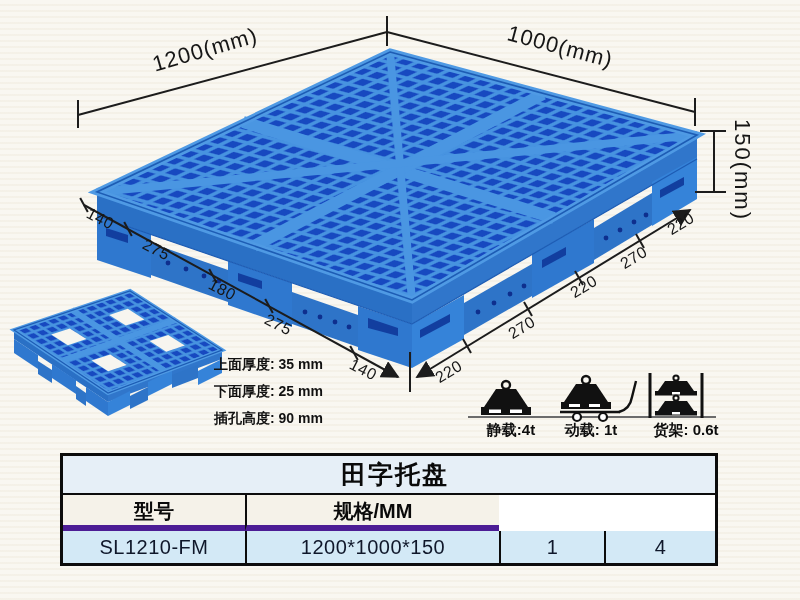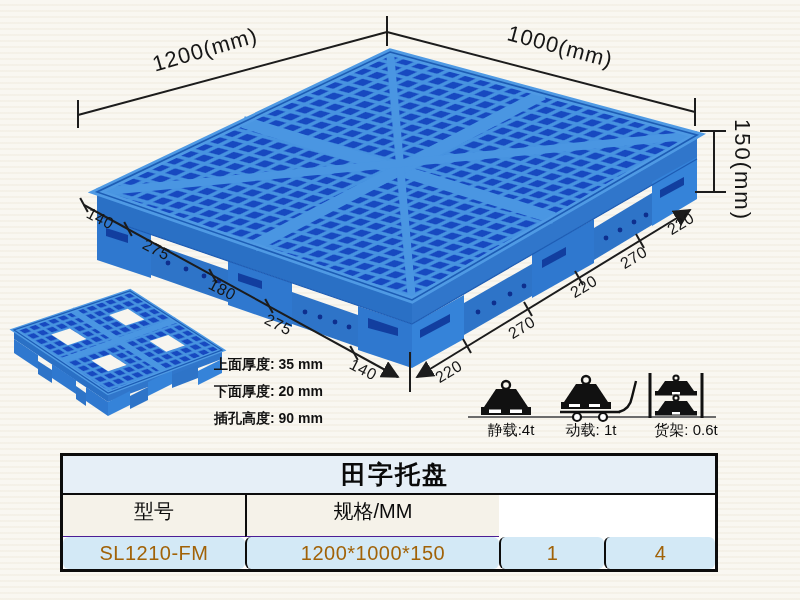--- a/index.html
+++ b/index.html
@@ -17,45 +17,45 @@
   .dimbig{font-size:22px;letter-spacing:1px;font-weight:500;}
   .rotl16{transform:translate(-50%,-50%) rotate(-16deg);}
   .rotr15{transform:translate(-50%,-50%) rotate(15deg);}
   .rot90{transform:translate(-50%,-50%) rotate(90deg);letter-spacing:2px;}
   .rotl27{transform:translate(-50%,-50%) rotate(27deg);}
   .rotr31{transform:translate(-50%,-50%) rotate(-31deg);}
   .notes{position:absolute;left:214px;top:356px;display:flex;flex-direction:column;gap:9px;}
   .notes span{font-size:14px;font-weight:700;color:#111;white-space:nowrap;}
   .loadlabel{
     position:absolute;transform:translate(-50%,-50%);
-    font-size:15px;font-weight:400;color:#0d0d0d;white-space:nowrap;
+    font-size:15px;font-weight:700;color:#0d0d0d;white-space:nowrap;
   }
   
   .spec-table{
     position:absolute;left:60px;top:453px;width:658px;
     border:3px solid #0c0c0c;background:#fff;box-sizing:border-box;
   }
   .t-title{
     height:37px;line-height:37px;text-align:center;
     font-size:25px;font-weight:700;color:#0a0a0a;
     background:#e6eff7;border-bottom:2px solid #0c0c0c;letter-spacing:2px;padding-left:12px;
   }
   .t-row{display:grid;grid-template-columns:182px 254px 105px 111px;}
   .t-row > div{
     text-align:center;box-sizing:border-box;border-left:2px solid #0c0c0c;
     overflow:hidden;white-space:nowrap;
   }
   .t-row > div:first-child{border-left:none;}
   .t-head > div{
-    height:42px;line-height:32px;font-size:20px;font-weight:400;color:#0a0a0a;
-    background:#f5f2e9;border-bottom:1px solid #4c1d95;
+    height:36px;line-height:32px;font-size:20px;font-weight:700;color:#0a0a0a;
+    background:#f5f2e9;border-bottom:6px solid #4c1d95;
   }
   .t-data > div{
-    height:32px;line-height:32px;font-size:20px;font-weight:400;color:#a16207;
-    background:#d3e9f6;letter-spacing:.5px;border-radius:6px;
+    height:32px;line-height:32px;font-size:20px;font-weight:400;color:#0f172a;
+    background:#d3e9f6;letter-spacing:.5px;
   }
 </style>
 </head>
 <body>
 
 <div class="stage">
 
   <svg class="abs" style="left:0;top:0" width="800" height="600" viewBox="0 0 800 600">
     <defs>
       <pattern id="mesh" width="16" height="16" patternUnits="userSpaceOnUse" patternTransform="matrix(0.965,0.261,-0.901,0.431,390,52)">
@@ -251,21 +251,21 @@
   <span class="dimlabel rotl27" style="left:363px;top:370px">140</span>
 
   <span class="dimlabel rotr31" style="left:449px;top:372px">220</span>
   <span class="dimlabel rotr31" style="left:522px;top:328px">270</span>
   <span class="dimlabel rotr31" style="left:584px;top:287px">220</span>
   <span class="dimlabel rotr31" style="left:634px;top:258px">270</span>
   <span class="dimlabel rotr31" style="left:681px;top:224px">220</span>
 
   <div class="notes">
     <span>上面厚度: 35 mm</span>
-    <span>下面厚度: 20 mm</span>
+    <span>下面厚度: 25 mm</span>
     <span>插孔高度: 90 mm</span>
   </div>
 
   <span class="loadlabel" style="left:511px;top:430px">静载:4t</span>
   <span class="loadlabel" style="left:591px;top:430px">动载: 1t</span>
   <span class="loadlabel" style="left:686px;top:430px">货架: 0.6t</span>
 
   <div class="spec-table">
     <div class="t-title">田字托盘</div>
     <div class="t-row t-head">

